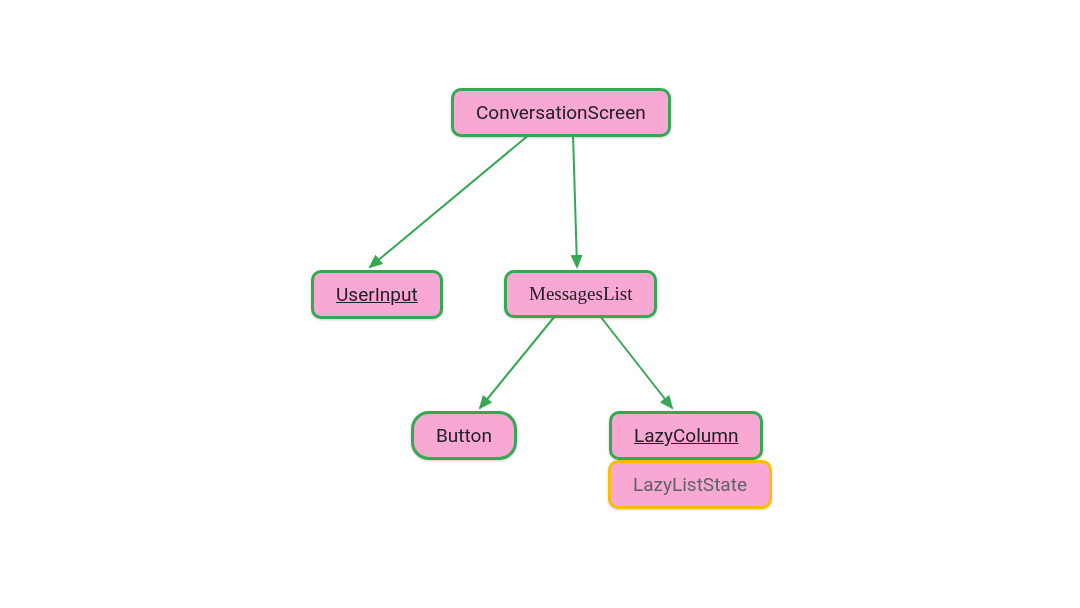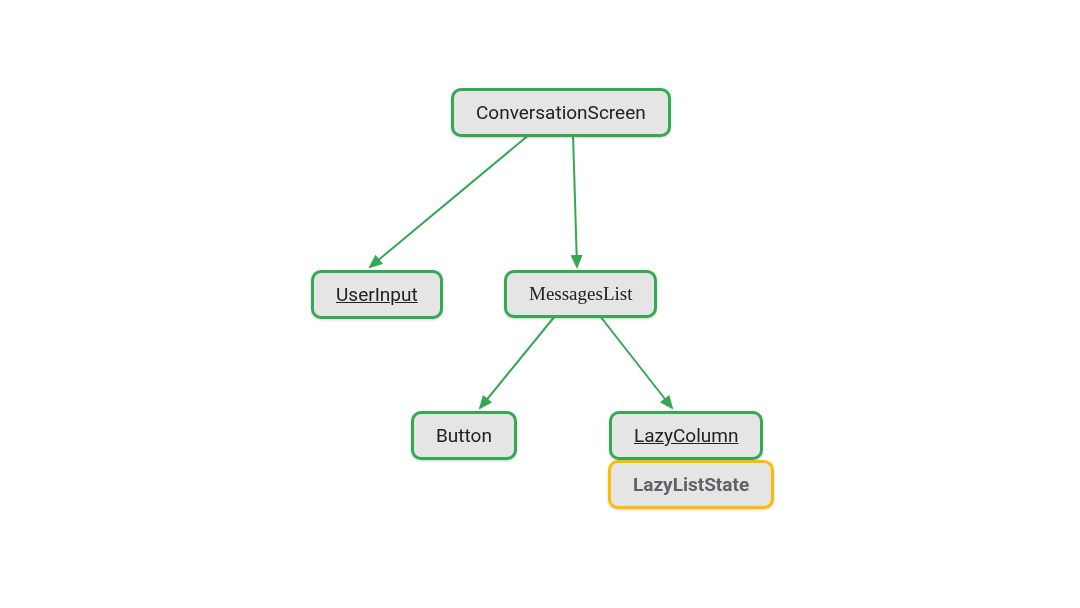--- a/index.html
+++ b/index.html
@@ -13,21 +13,21 @@
       background: #ffffff;
       font-family: 'Google Sans', -apple-system, BlinkMacSystemFont, 'Segoe UI', Roboto, sans-serif;
       position: relative;
     }
     .node {
       position: absolute;
       border-radius: 10px;
       padding: 10px 22px;
       font-size: 19px;
       color: #202124;
-      background: #e5e5e5;
+      background: #f9a8d4;
       box-shadow: 0 1px 3px rgba(0,0,0,0.12), 0 1px 2px rgba(0,0,0,0.08);
       white-space: nowrap;
     }
     .node-green {
       border: 3px solid #34a853;
     }
     .node-yellow {
       border: 3px solid #fbbc04;
       color: #5f6368;
     }
@@ -64,23 +64,23 @@
 </div>
 
 <div class="node node-green" style="left:311px; top:270px;text-decoration:underline;">
   <span>UserInput</span>
 </div>
 
 <div class="node node-green" style="left:504px; top:270px;font-family:Liberation Serif, serif;">
   <span>MessagesList</span>
 </div>
 
-<div class="node node-green" style="left:411px; top:411px;">
+<div class="node node-green" style="left:411px; top:411px;border-radius:18px;">
   <span>Button</span>
 </div>
 
 <div class="node node-green" style="left:609px; top:411px;text-decoration:underline;">
   <span>LazyColumn</span>
 </div>
 
-<div class="node node-yellow" style="left:608px; top:460px;font-weight:bold;">
+<div class="node node-yellow" style="left:608px; top:460px;">
   <span>LazyListState</span>
 </div>
 
 </body></html>

